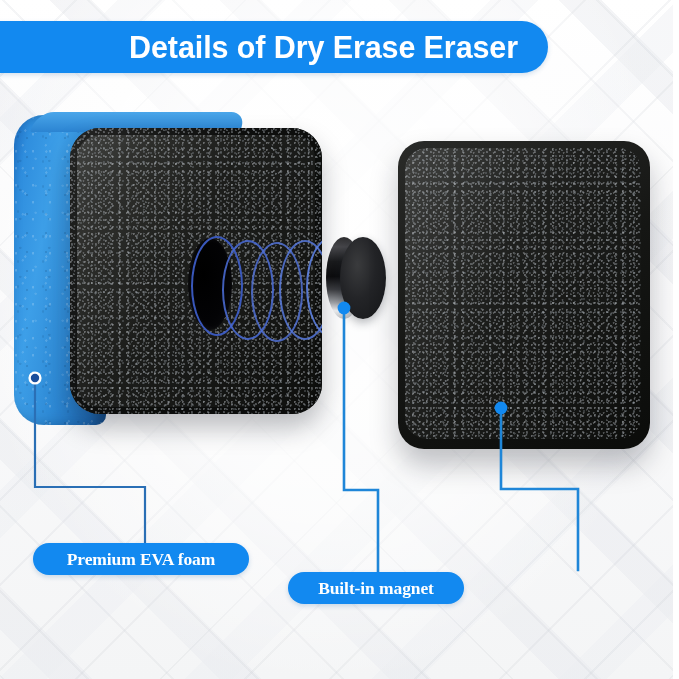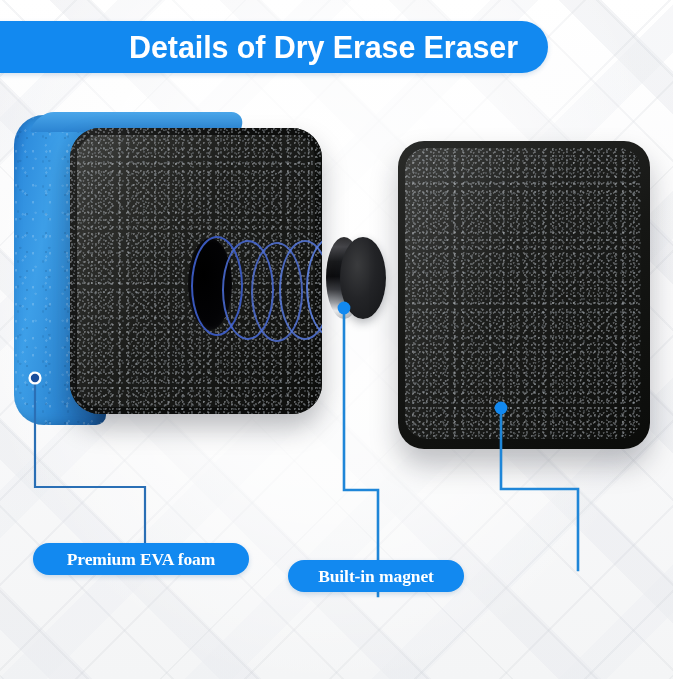--- a/index.html
+++ b/index.html
@@ -271,21 +271,21 @@
   }
   .label-pill span {
     color: #ffffff;
     font-weight: 700;
     font-size: 17.5px;
     letter-spacing: -0.1px;
     white-space: nowrap;
     font-family: Liberation Serif, serif;
   }
   #pill-foam   { left: 33px;  top: 543px; width: 216px; height: 32px; }
-  #pill-magnet { left: 288px; top: 560px; width: 176px; height: 32px; }
+  #pill-magnet { left: 288px; top: 572px; width: 176px; height: 32px; }
   #pill-felt   { left: 513px; top: 570px; width: 134px; height: 32px; }
 </style>
 </head>
 <body>
 
 <div id="page">
 
   <div class="bg-base"></div>
   <div class="bg-diamond-fills"></div>
   <div class="bg-diamonds"></div>

